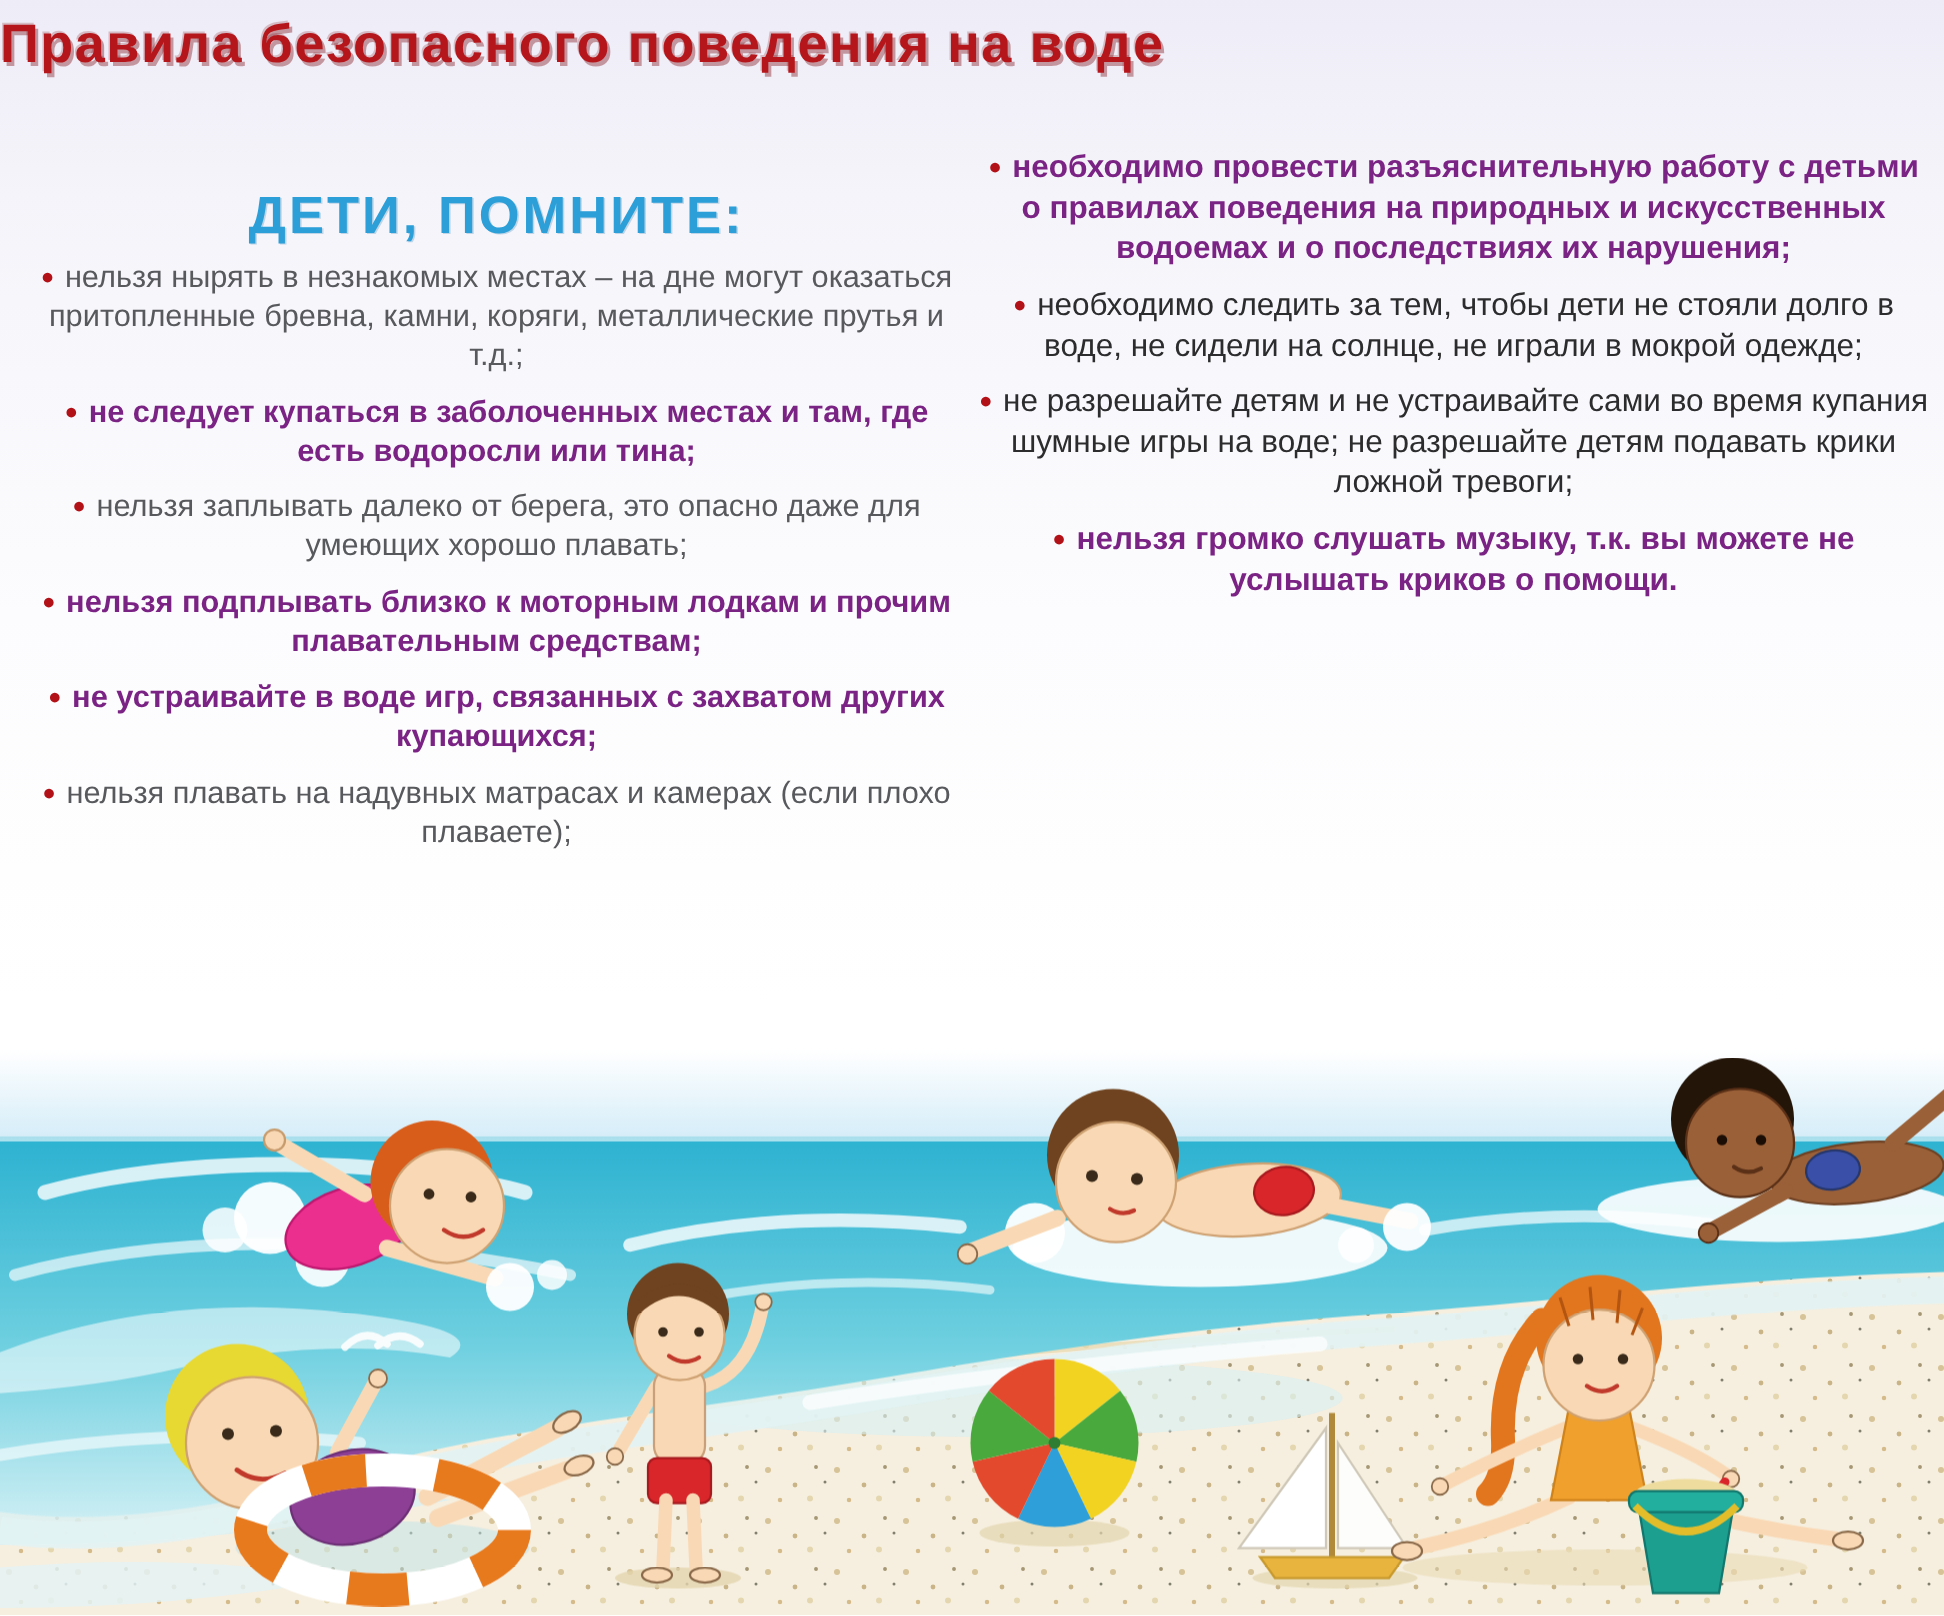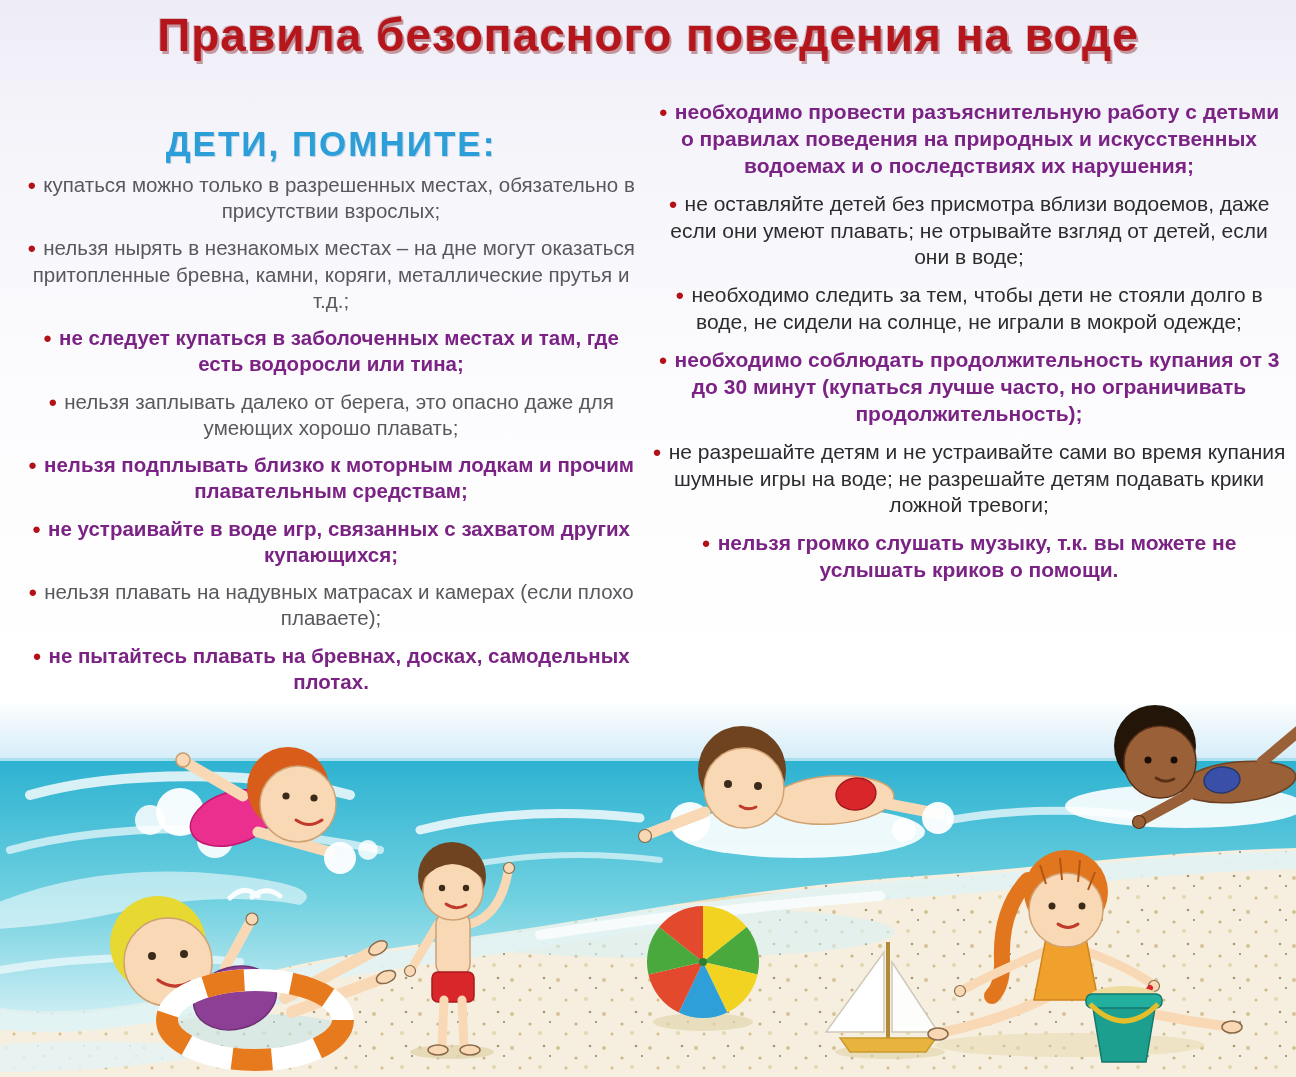--- a/index.html
+++ b/index.html
@@ -5,22 +5,21 @@
   html,body{margin:0;padding:0;background:#fff;}
   .poster{
     position:relative;
     width:1296px;height:1077px;
     overflow:hidden;
     font-family:"Liberation Sans","DejaVu Sans",sans-serif;
     background:linear-gradient(180deg,#eeecf7 0%,#f5f4fa 12%,#fcfcfe 38%,#ffffff 62%);
   }
   .title{
     position:absolute;left:0;top:8px;width:100%;
-    text-align:center;
-    font-size:46px;font-weight:800;letter-spacing:1px;
+    font-size:36px;font-weight:800;letter-spacing:1px;
     color:#b5161c;
     text-shadow:2px 3px 0 rgba(122,8,14,.38),-1px -1px 0 rgba(122,8,14,.22);
   }
   .col{position:absolute;z-index:2;text-align:center;}
   .col-left{left:22px;top:80px;width:618px;}
   .col-right{left:652px;top:94px;width:634px;}
   .col-header{
     font-size:35px;font-weight:800;letter-spacing:2px;
     color:#2d9fd8;margin-bottom:8px;
     text-shadow:1px 1px 0 rgba(30,120,170,.25);
@@ -43,37 +42,33 @@
 </head>
 <body>
 
 <div class="poster">
 
   <div class="title">Правила безопасного поведения на воде</div>
 
   <div class="col col-left">
     <div class="col-header">ДЕТИ, ПОМНИТЕ:</div>
     <div class="rules">
-        <div class="rule plain"><span class="dot">●</span><span>купаться можно только в разрешенных местах, обязательно в присутствии взрослых;</span></div>
         <div class="rule plain"><span class="dot">●</span><span>нельзя нырять в незнакомых местах – на дне могут оказаться притопленные бревна, камни, коряги, металлические прутья и т.д.;</span></div>
         <div class="rule accent"><span class="dot">●</span><span>не следует купаться в заболоченных местах и там, где есть водоросли или тина;</span></div>
         <div class="rule plain"><span class="dot">●</span><span>нельзя заплывать далеко от берега, это опасно даже для умеющих хорошо плавать;</span></div>
         <div class="rule accent"><span class="dot">●</span><span>нельзя подплывать близко к моторным лодкам и прочим плавательным средствам;</span></div>
         <div class="rule accent"><span class="dot">●</span><span>не устраивайте в воде игр, связанных с захватом других купающихся;</span></div>
         <div class="rule plain"><span class="dot">●</span><span>нельзя плавать на надувных матрасах и камерах (если плохо плаваете);</span></div>
-        <div class="rule accent"><span class="dot">●</span><span>не пытайтесь плавать на бревнах, досках, самодельных плотах.</span></div>
       </div>
   </div>
 
   <div class="col col-right">
     <div class="rules">
         <div class="rule accent"><span class="dot">●</span><span>необходимо провести разъяснительную работу с детьми о правилах поведения на природных и искусственных водоемах и о последствиях их нарушения;</span></div>
-        <div class="rule plain"><span class="dot">●</span><span>не оставляйте детей без присмотра вблизи водоемов, даже если они умеют плавать; не отрывайте взгляд от детей, если они в воде;</span></div>
         <div class="rule plain"><span class="dot">●</span><span>необходимо следить за тем, чтобы дети не стояли долго в воде, не сидели на солнце, не играли в мокрой одежде;</span></div>
-        <div class="rule accent"><span class="dot">●</span><span>необходимо соблюдать продолжительность купания от 3 до 30 минут (купаться лучше часто, но ограничивать продолжительность);</span></div>
         <div class="rule plain"><span class="dot">●</span><span>не разрешайте детям и не устраивайте сами во время купания шумные игры на воде; не разрешайте детям подавать крики ложной тревоги;</span></div>
         <div class="rule accent"><span class="dot">●</span><span>нельзя громко слушать музыку, т.к. вы можете не услышать криков о помощи.</span></div>
       </div>
   </div>
 
   <svg class="scene" width="1296" height="377" viewBox="0 0 1296 377" xmlns="http://www.w3.org/2000/svg">
     <defs>
       <linearGradient id="skyg" x1="0" y1="0" x2="0" y2="1">
         <stop offset="0" stop-color="#ffffff"></stop>
           <stop offset="1" stop-color="#d3ecf8"></stop>

